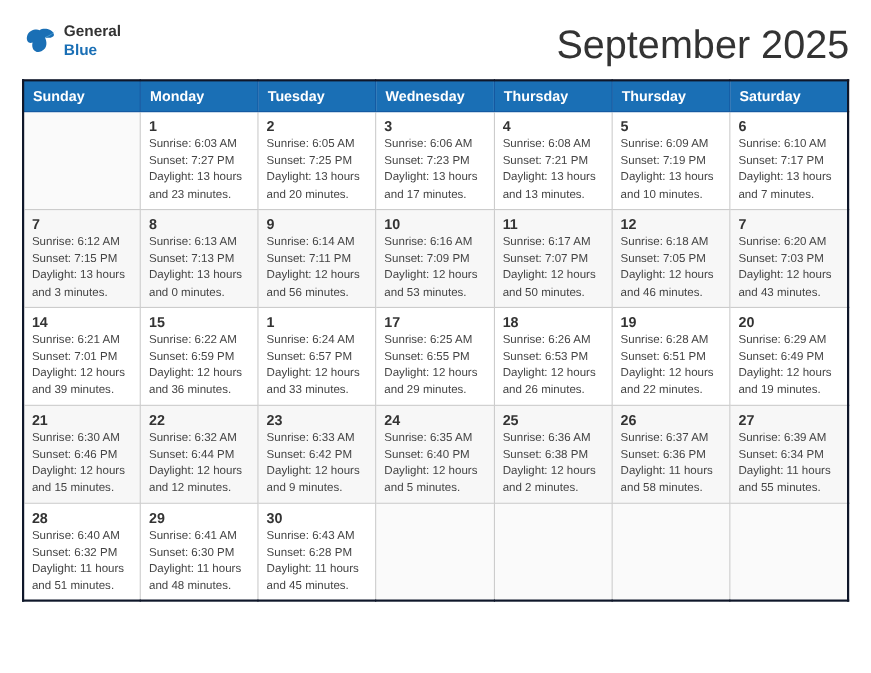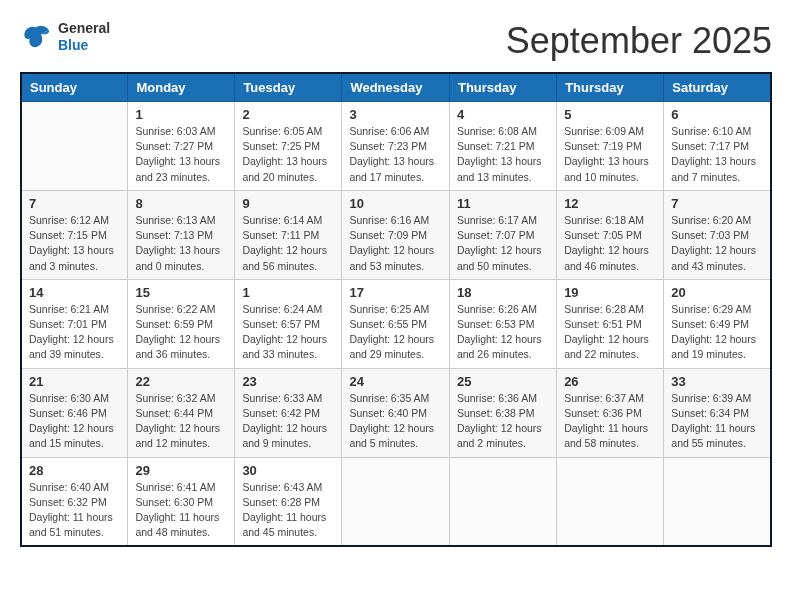--- a/index.html
+++ b/index.html
@@ -223,21 +223,21 @@
         </td>
         <td>
           <span class="day-number">25</span>
           <div class="day-info">Sunrise: 6:36 AM<br>Sunset: 6:38 PM<br>Daylight: 12 hours and 2 minutes.</div>
         </td>
         <td>
           <span class="day-number">26</span>
           <div class="day-info">Sunrise: 6:37 AM<br>Sunset: 6:36 PM<br>Daylight: 11 hours and 58 minutes.</div>
         </td>
         <td>
-          <span class="day-number">33</span>
+          <span class="day-number">27</span>
           <div class="day-info">Sunrise: 6:39 AM<br>Sunset: 6:34 PM<br>Daylight: 11 hours and 55 minutes.</div>
         </td>
       </tr>
       <tr>
         <td>
           <span class="day-number">28</span>
           <div class="day-info">Sunrise: 6:40 AM<br>Sunset: 6:32 PM<br>Daylight: 11 hours and 51 minutes.</div>
         </td>
         <td>
           <span class="day-number">29</span>

